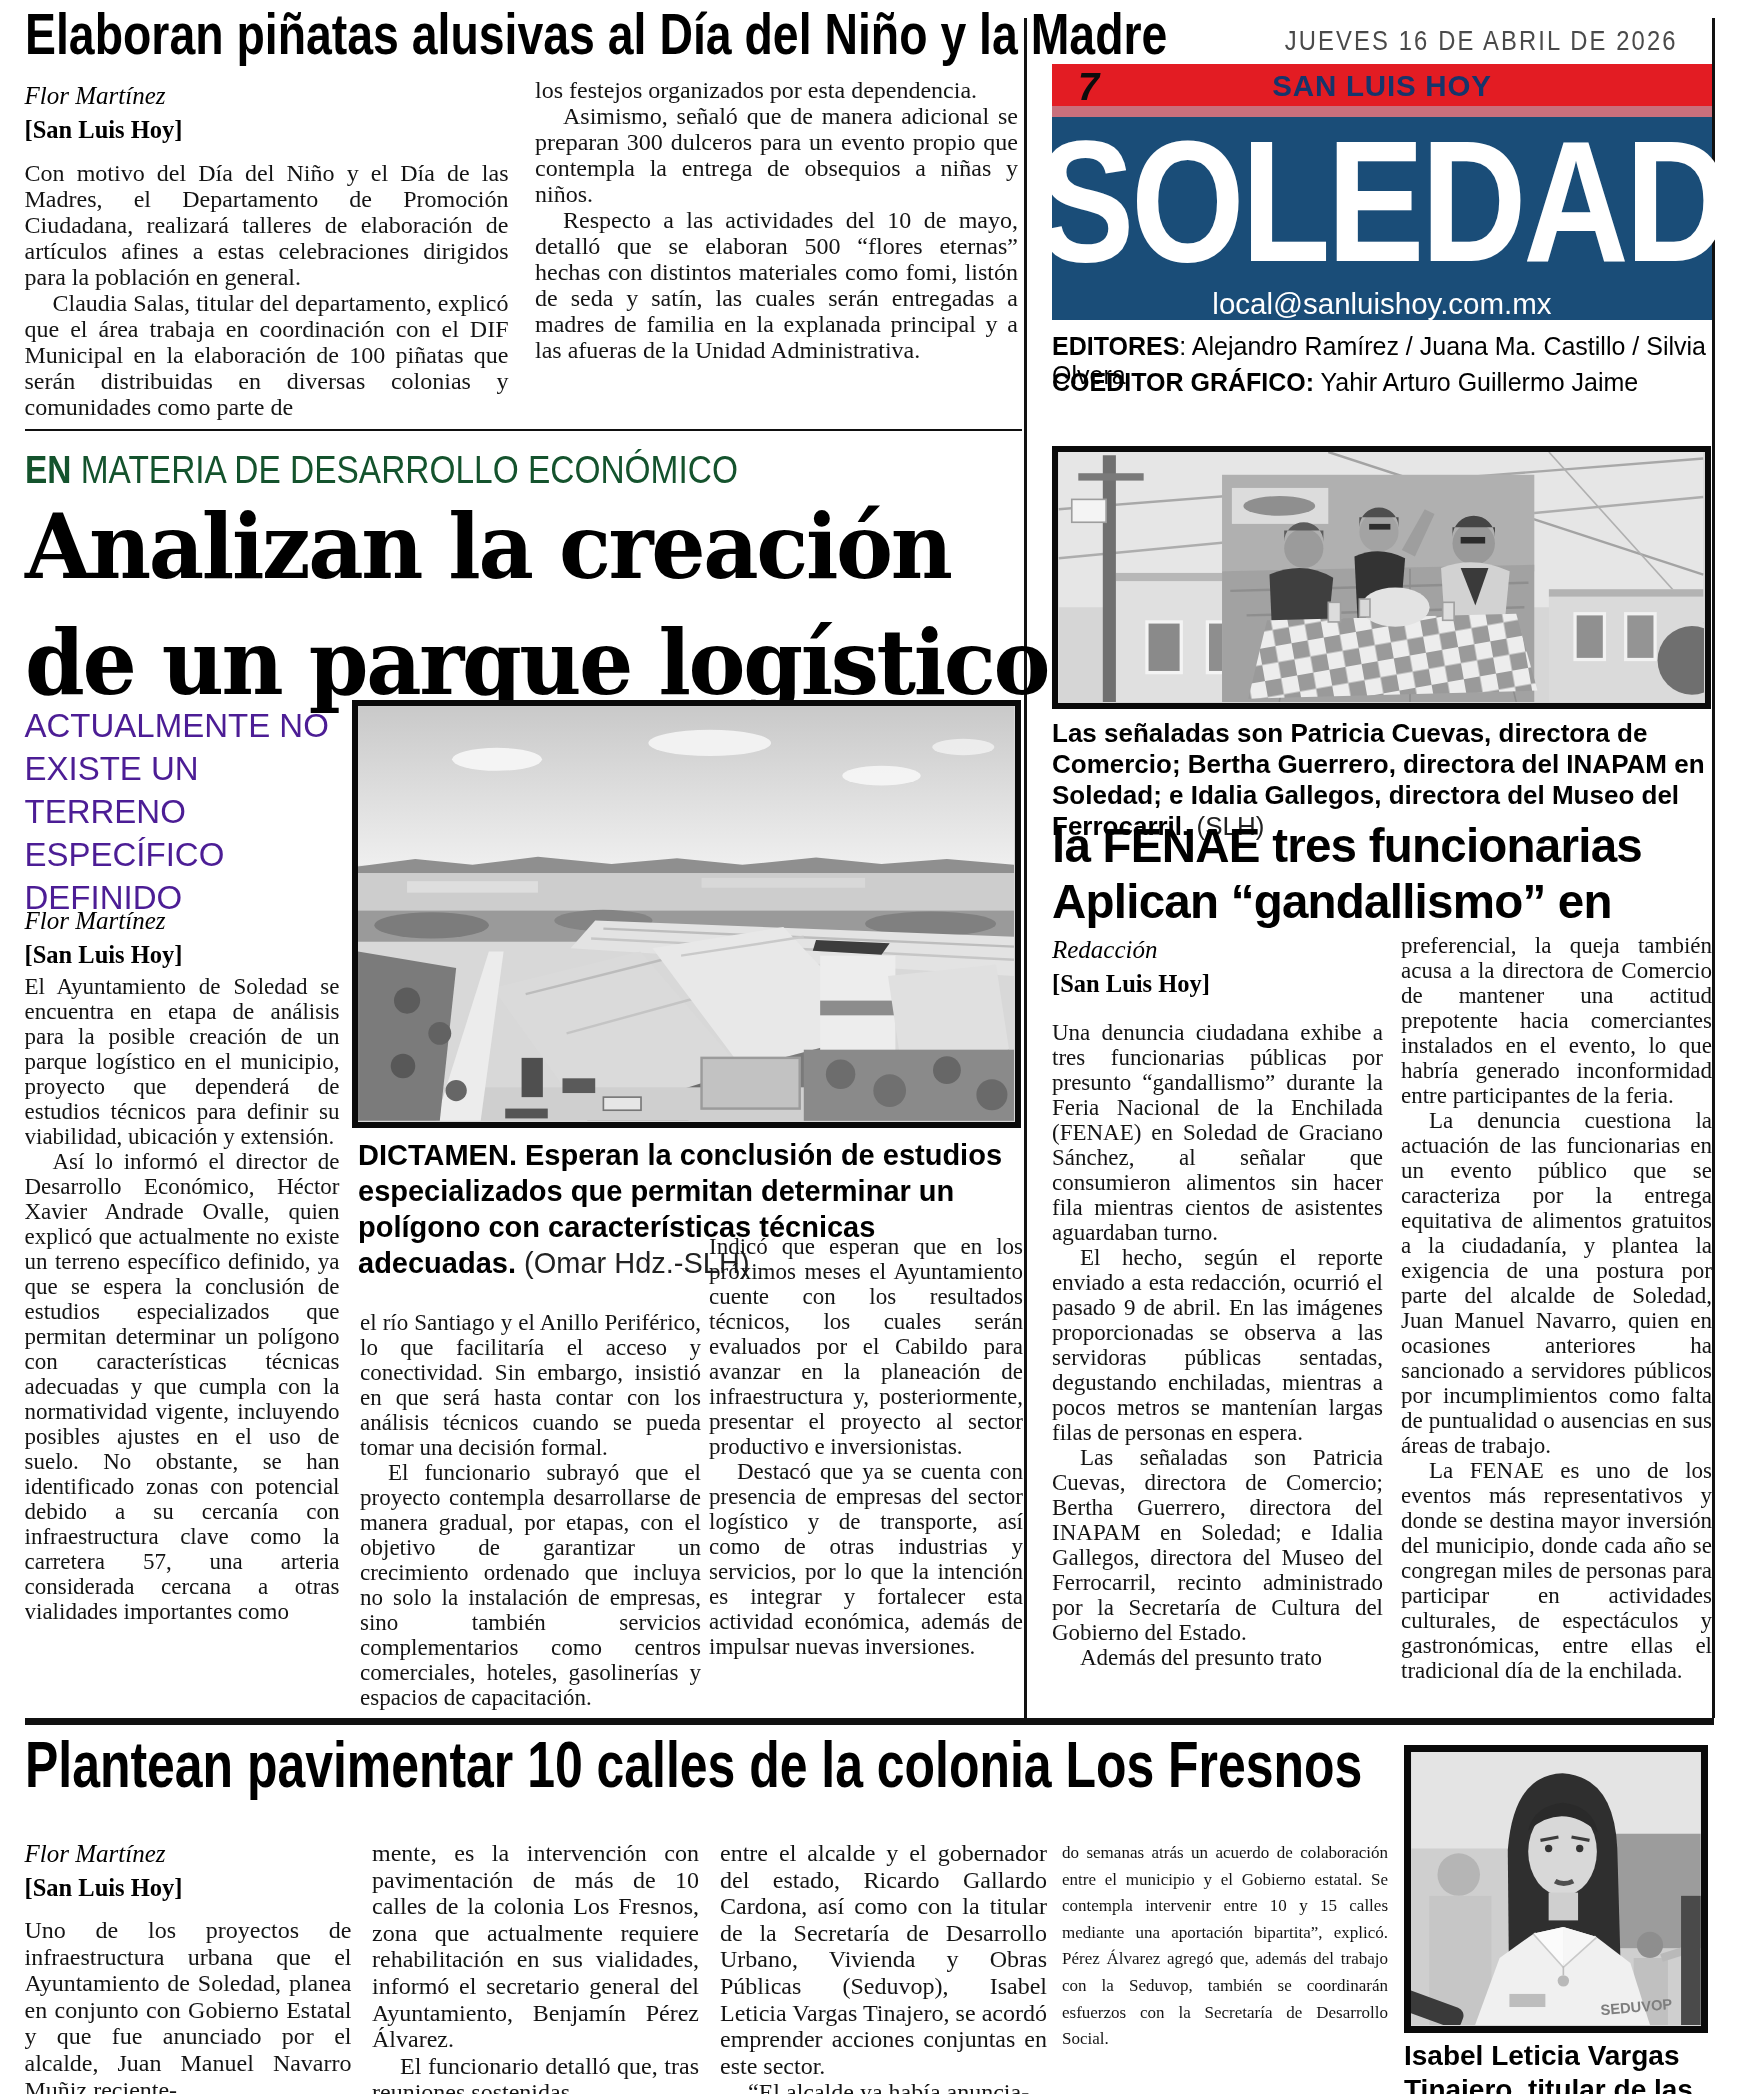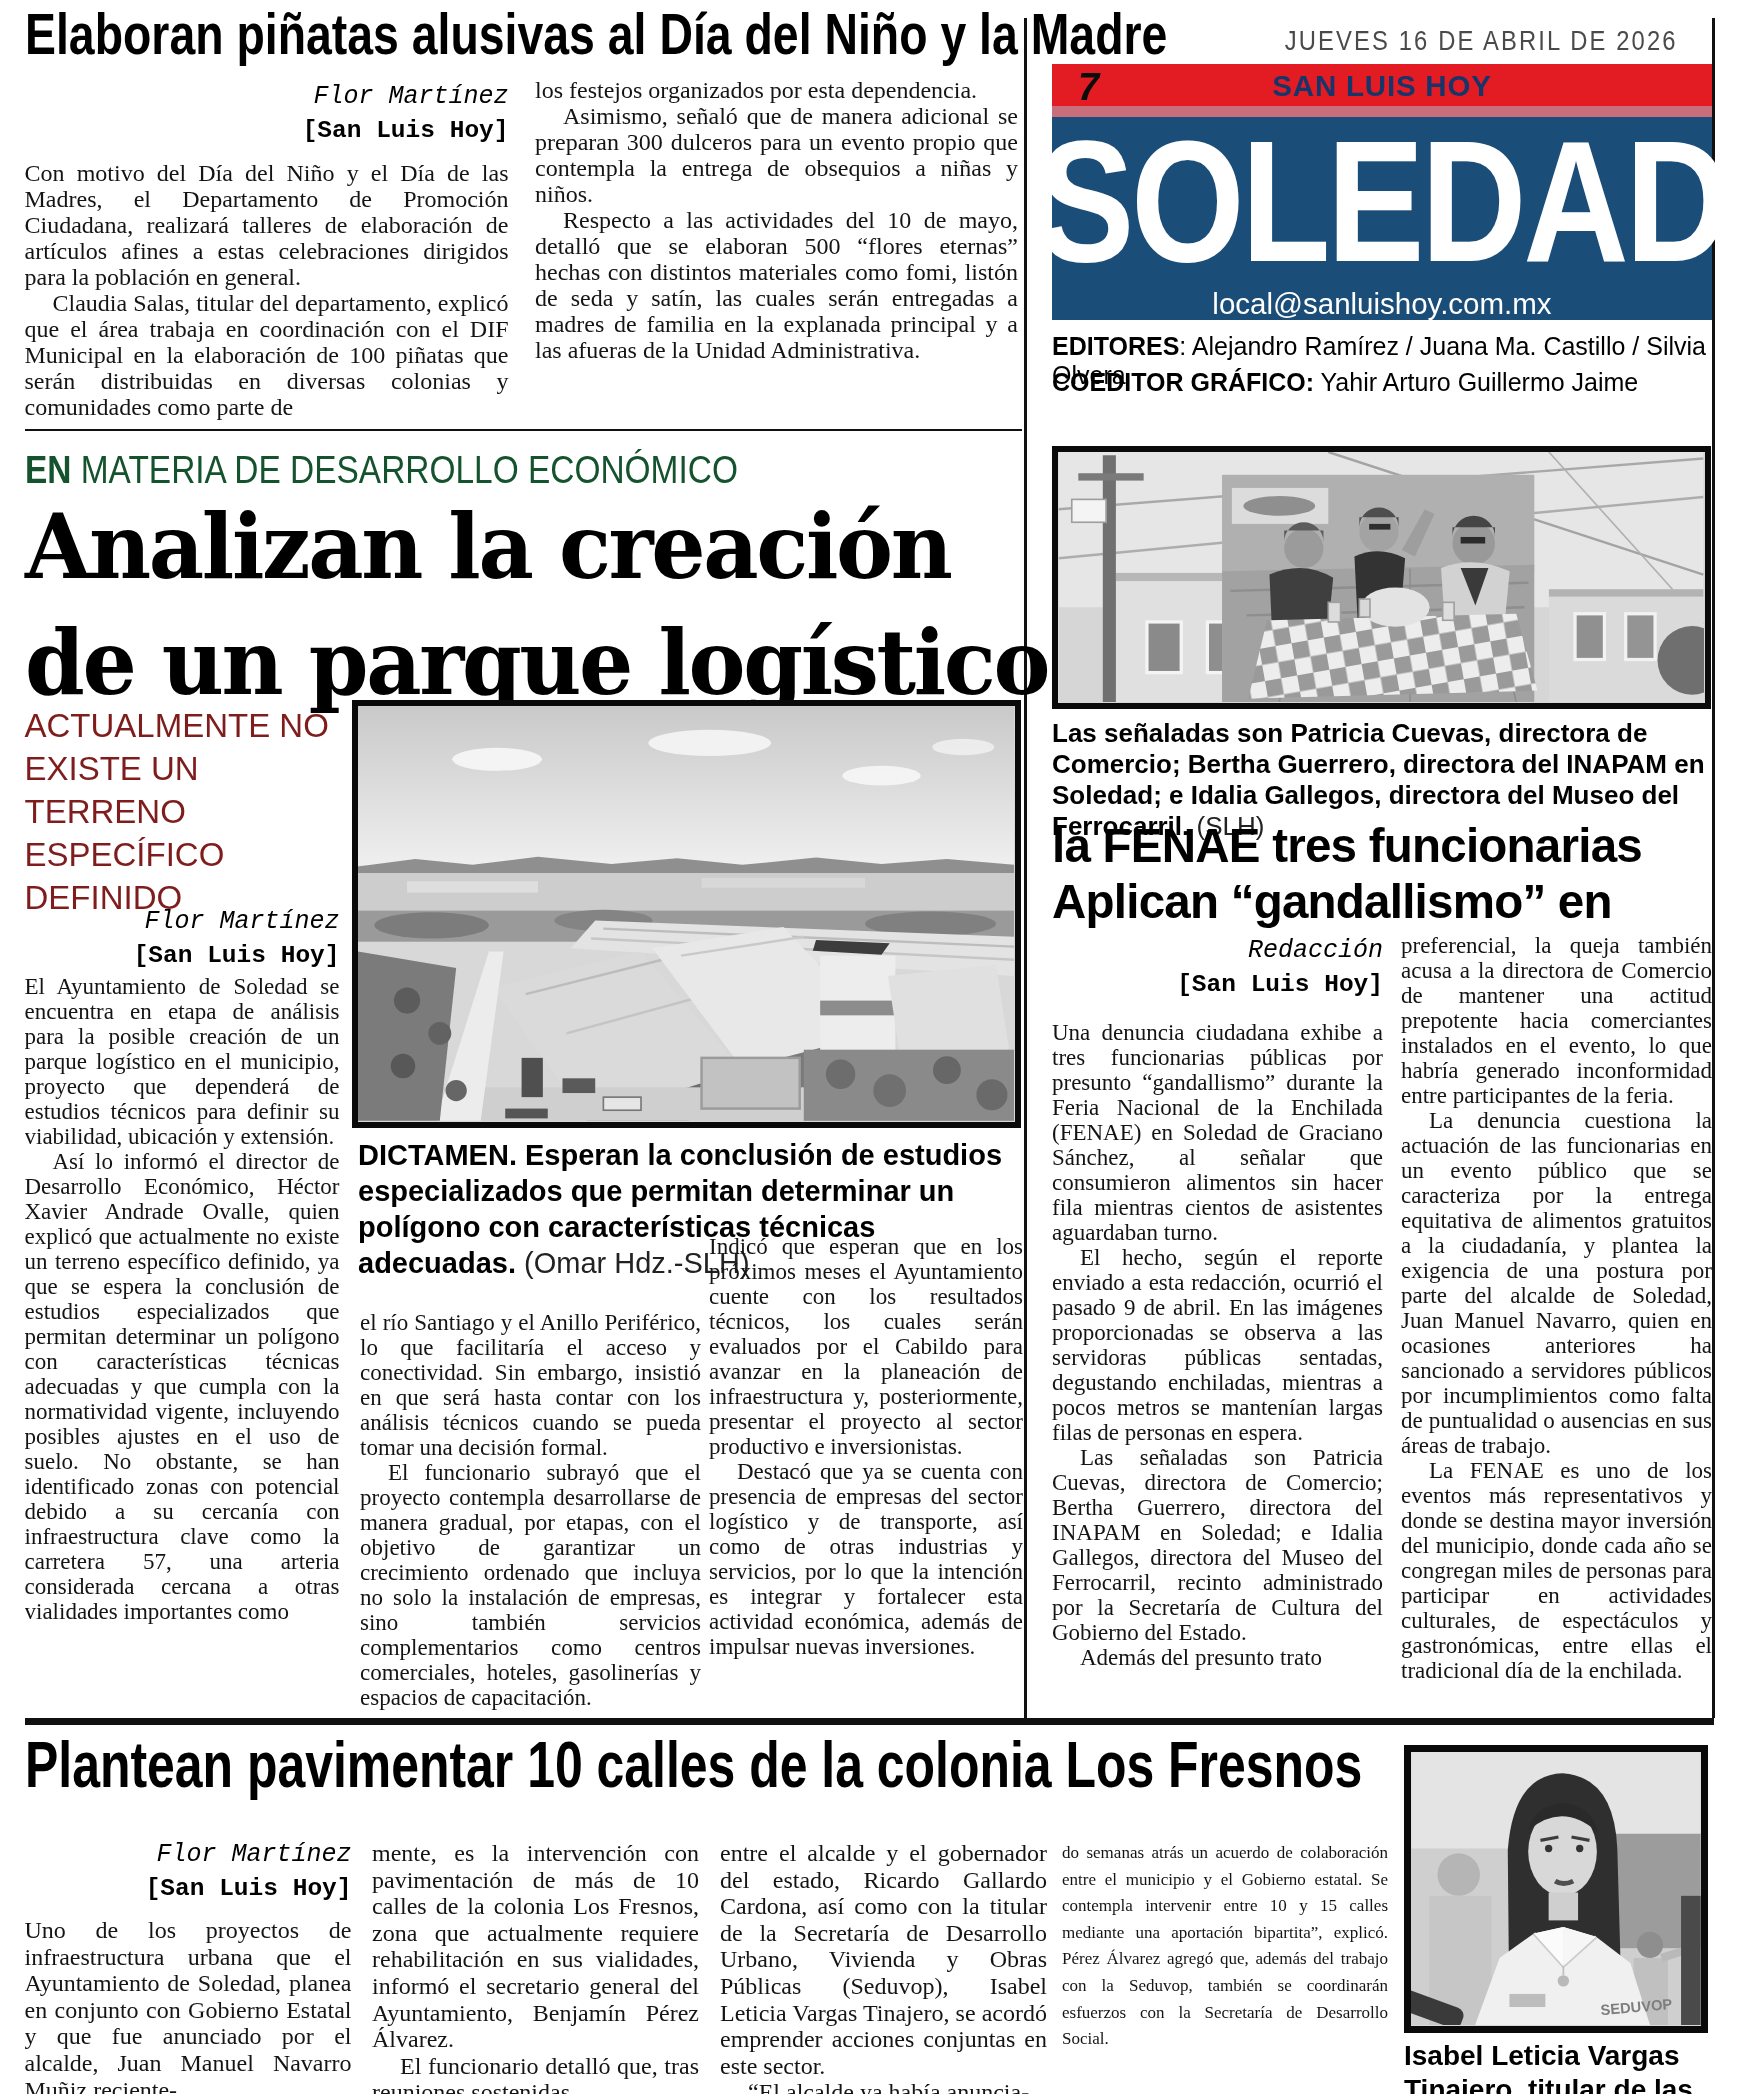--- a/index.html
+++ b/index.html
@@ -11,26 +11,26 @@
   .cond97{display:inline-block;transform:scaleX(.97);transform-origin:0 50%;white-space:nowrap;}
   .condc{display:inline-block;transform:scaleX(.85);transform-origin:50% 50%;white-space:nowrap;}
   .h-top{font-family:"Liberation Sans",sans-serif;font-weight:700;font-size:58px;line-height:61px;color:#000;}
   .h-main{font-family:"DejaVu Serif",serif;font-weight:700;font-size:90px;line-height:116px;
           letter-spacing:-2.5px;color:#000;}
   .h-fenae{font-family:"Liberation Sans",sans-serif;font-weight:700;font-size:49px;line-height:56px;
            letter-spacing:-0.8px;color:#000;}
   .h-bottom{font-family:"Liberation Sans",sans-serif;font-weight:700;font-size:64px;line-height:75px;color:#000;}
   .kicker{font-family:"Liberation Sans",sans-serif;font-size:38px;color:#14532d;}
   .kicker b{font-weight:800;}
-  .deck{font-family:"Liberation Sans",sans-serif;font-size:33px;line-height:43px;color:#7f1d1d;}
+  .deck{font-family:"Liberation Sans",sans-serif;font-size:33px;line-height:43px;color:#4c1d95;}
   .body-text{font-size:23px;line-height:25px;text-align:justify;overflow:hidden;}
   .body-text.wide{font-size:24px;line-height:26px;}
   .body-text p{margin:0;text-indent:28px;}
   .body-text p:first-child{text-indent:0;}
-  .byline{text-align:right;font-family:Liberation Mono, monospace;}
+  .byline{text-align:left;}
   .byline .author{display:block;font-style:italic;font-size:25px;margin-bottom:5.7px;color:#000;}
   .byline .outlet{display:block;font-weight:700;font-size:24.5px;color:#000;}
   .caption{font-family:"Liberation Sans",sans-serif;font-weight:700;color:#000;}
   .caption .lead{font-weight:800;}
   .caption .credit{font-weight:400;color:#222;}
   .photo-frame{border:6.5px solid #0a0a0a;background:#d8d8d8;box-sizing:border-box;}
   .vrule{background:#111;}
   .hrule{background:#111;}
   
   .mast-date{font-family:"Liberation Sans",sans-serif;font-size:28px;letter-spacing:2.5px;color:#4a4a4a;text-align:right;}

